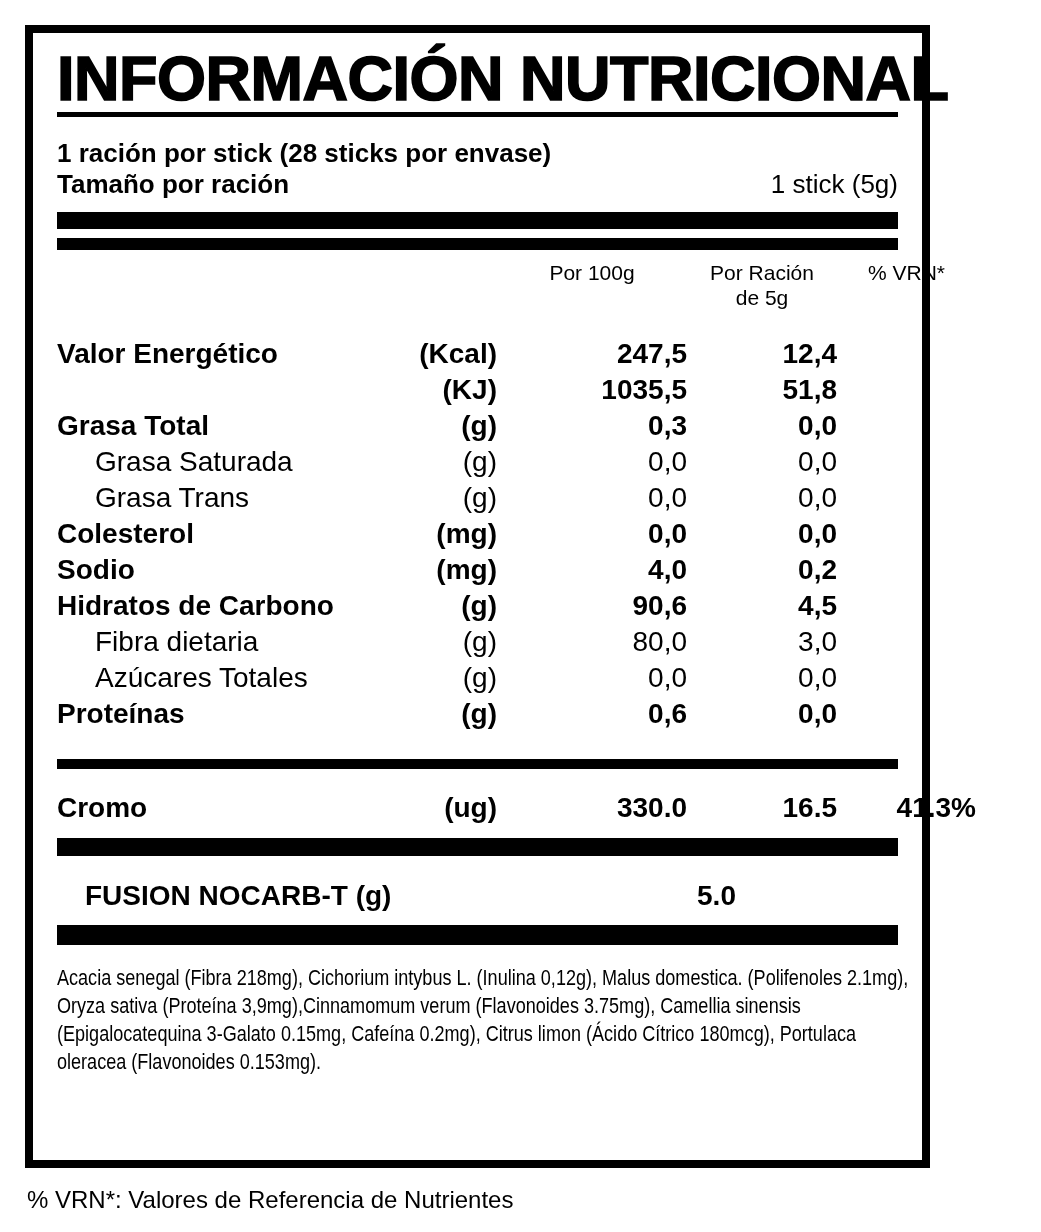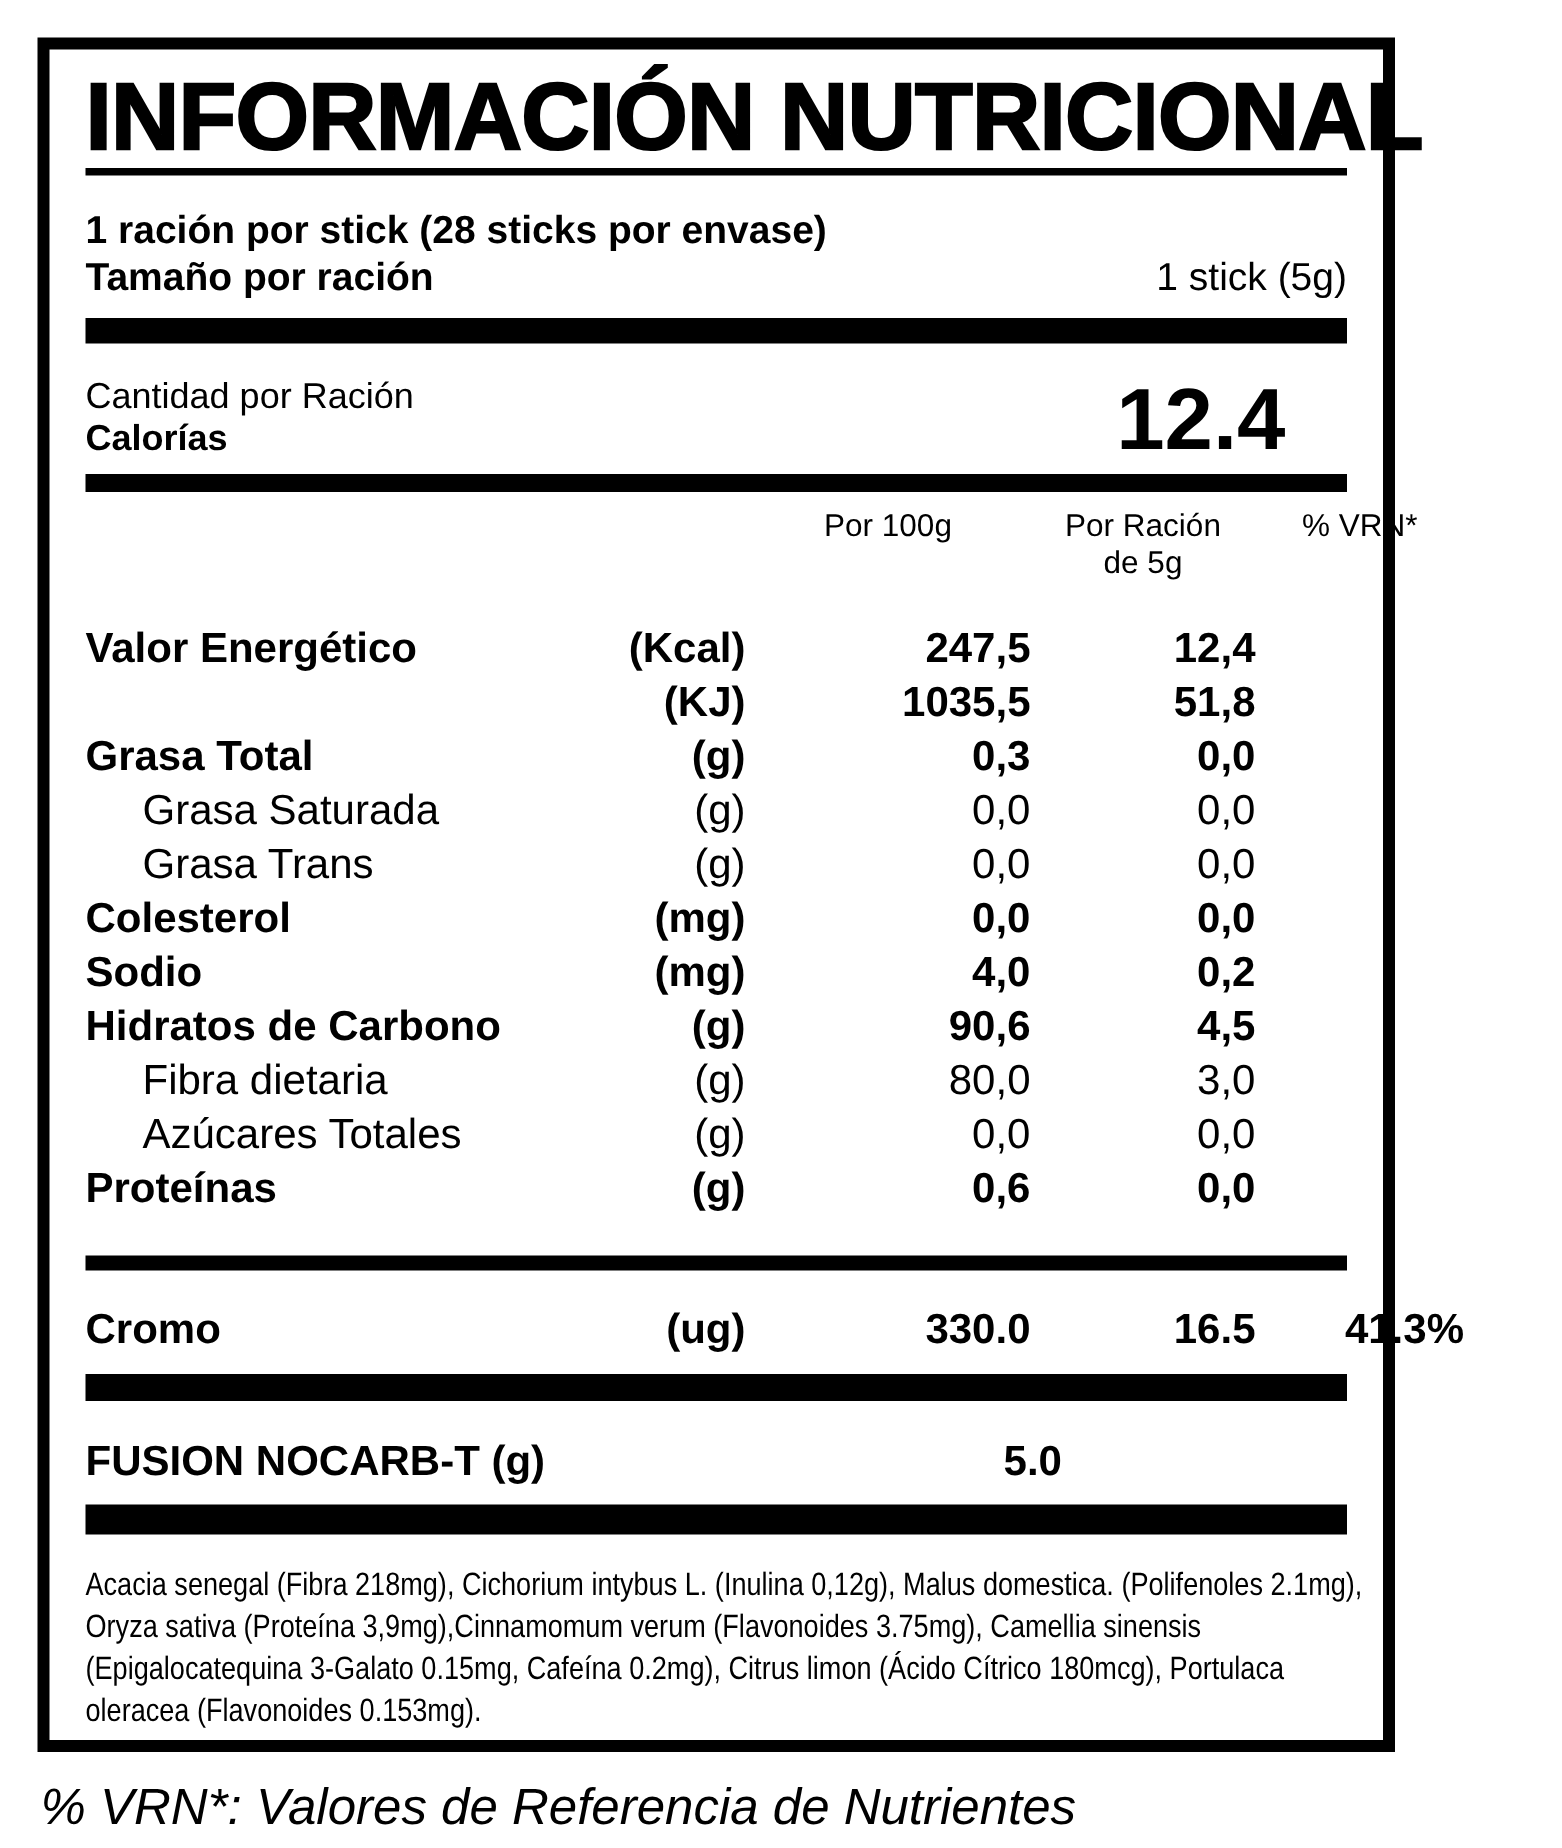--- a/index.html
+++ b/index.html
@@ -66,38 +66,37 @@
   .cols-header .hc { text-align: center; align-self: start; }
 
   .rows { margin-top: 26px; }
   .row { height: 36px; align-items: center; font-size: 28px; }
   .c-label { text-align: left; white-space: nowrap; }
   .c-unit, .c-100, .c-5, .c-vrn { text-align: right; white-space: nowrap; }
   .row.bold { font-weight: bold; }
   .row .indent { padding-left: 38px; }
 
   .cromo-row { margin-top: 21px; height: 36px; align-items: center; font-size: 28px; font-weight: bold; }
-  .fusion-row { margin-top: 22px; height: 36px; align-items: center; font-size: 28px; font-weight: bold; }
+  .fusion-row { margin-top: 22px; height: 36px; align-items: center; font-size: 28px; font-weight: bold; margin-left: 28px; }
   .fusion-label { grid-column: 1 / 3; text-align: left; white-space: nowrap; }
   .fusion-value { grid-column: 3 / 6; text-align: center; position: relative; left: -48px; }
 
   .ingredients {
     margin-top: 19px;
     font-size: 21.5px;
     line-height: 28px;
     transform: scaleX(0.84);
     transform-origin: left top;
   }
   .ingredients div { white-space: nowrap; }
 
   .footnote {
     position: absolute;
     left: 27px; top: 1186px;
-    font-size: 34px;
-    font-style: italic;
+    font-size: 24px;
   }
 </style>
 </head>
 <body>
 
 <div class="page">
   <div class="label-box">
 
     <div class="title">INFORMACIÓN NUTRICIONAL</div>
     <div class="title-rule"></div>
@@ -105,25 +104,20 @@
     <div class="serving">
       <div class="serving-line1">1 ración por stick (28 sticks por envase)</div>
       <div class="serving-line2">
         <span class="serving-size-label">Tamaño por ración</span>
         <span class="serving-size-value">1 stick (5g)</span>
       </div>
     </div>
 
     <div class="bar bar-a"></div>
 
-    <div class="cal-block">
-      <div class="cal-sub">Cantidad por Ración</div>
-      <div class="cal-title">Calorías</div>
-      <div class="cal-value">12.4</div>
-    </div>
 
     <div class="bar bar-b"></div>
 
     <div class="grid cols-header">
       <div></div>
       <div></div>
       <div class="hc">Por 100g</div>
       <div class="hc">
         <div>Por Ración</div>
         <div>de 5g</div>

